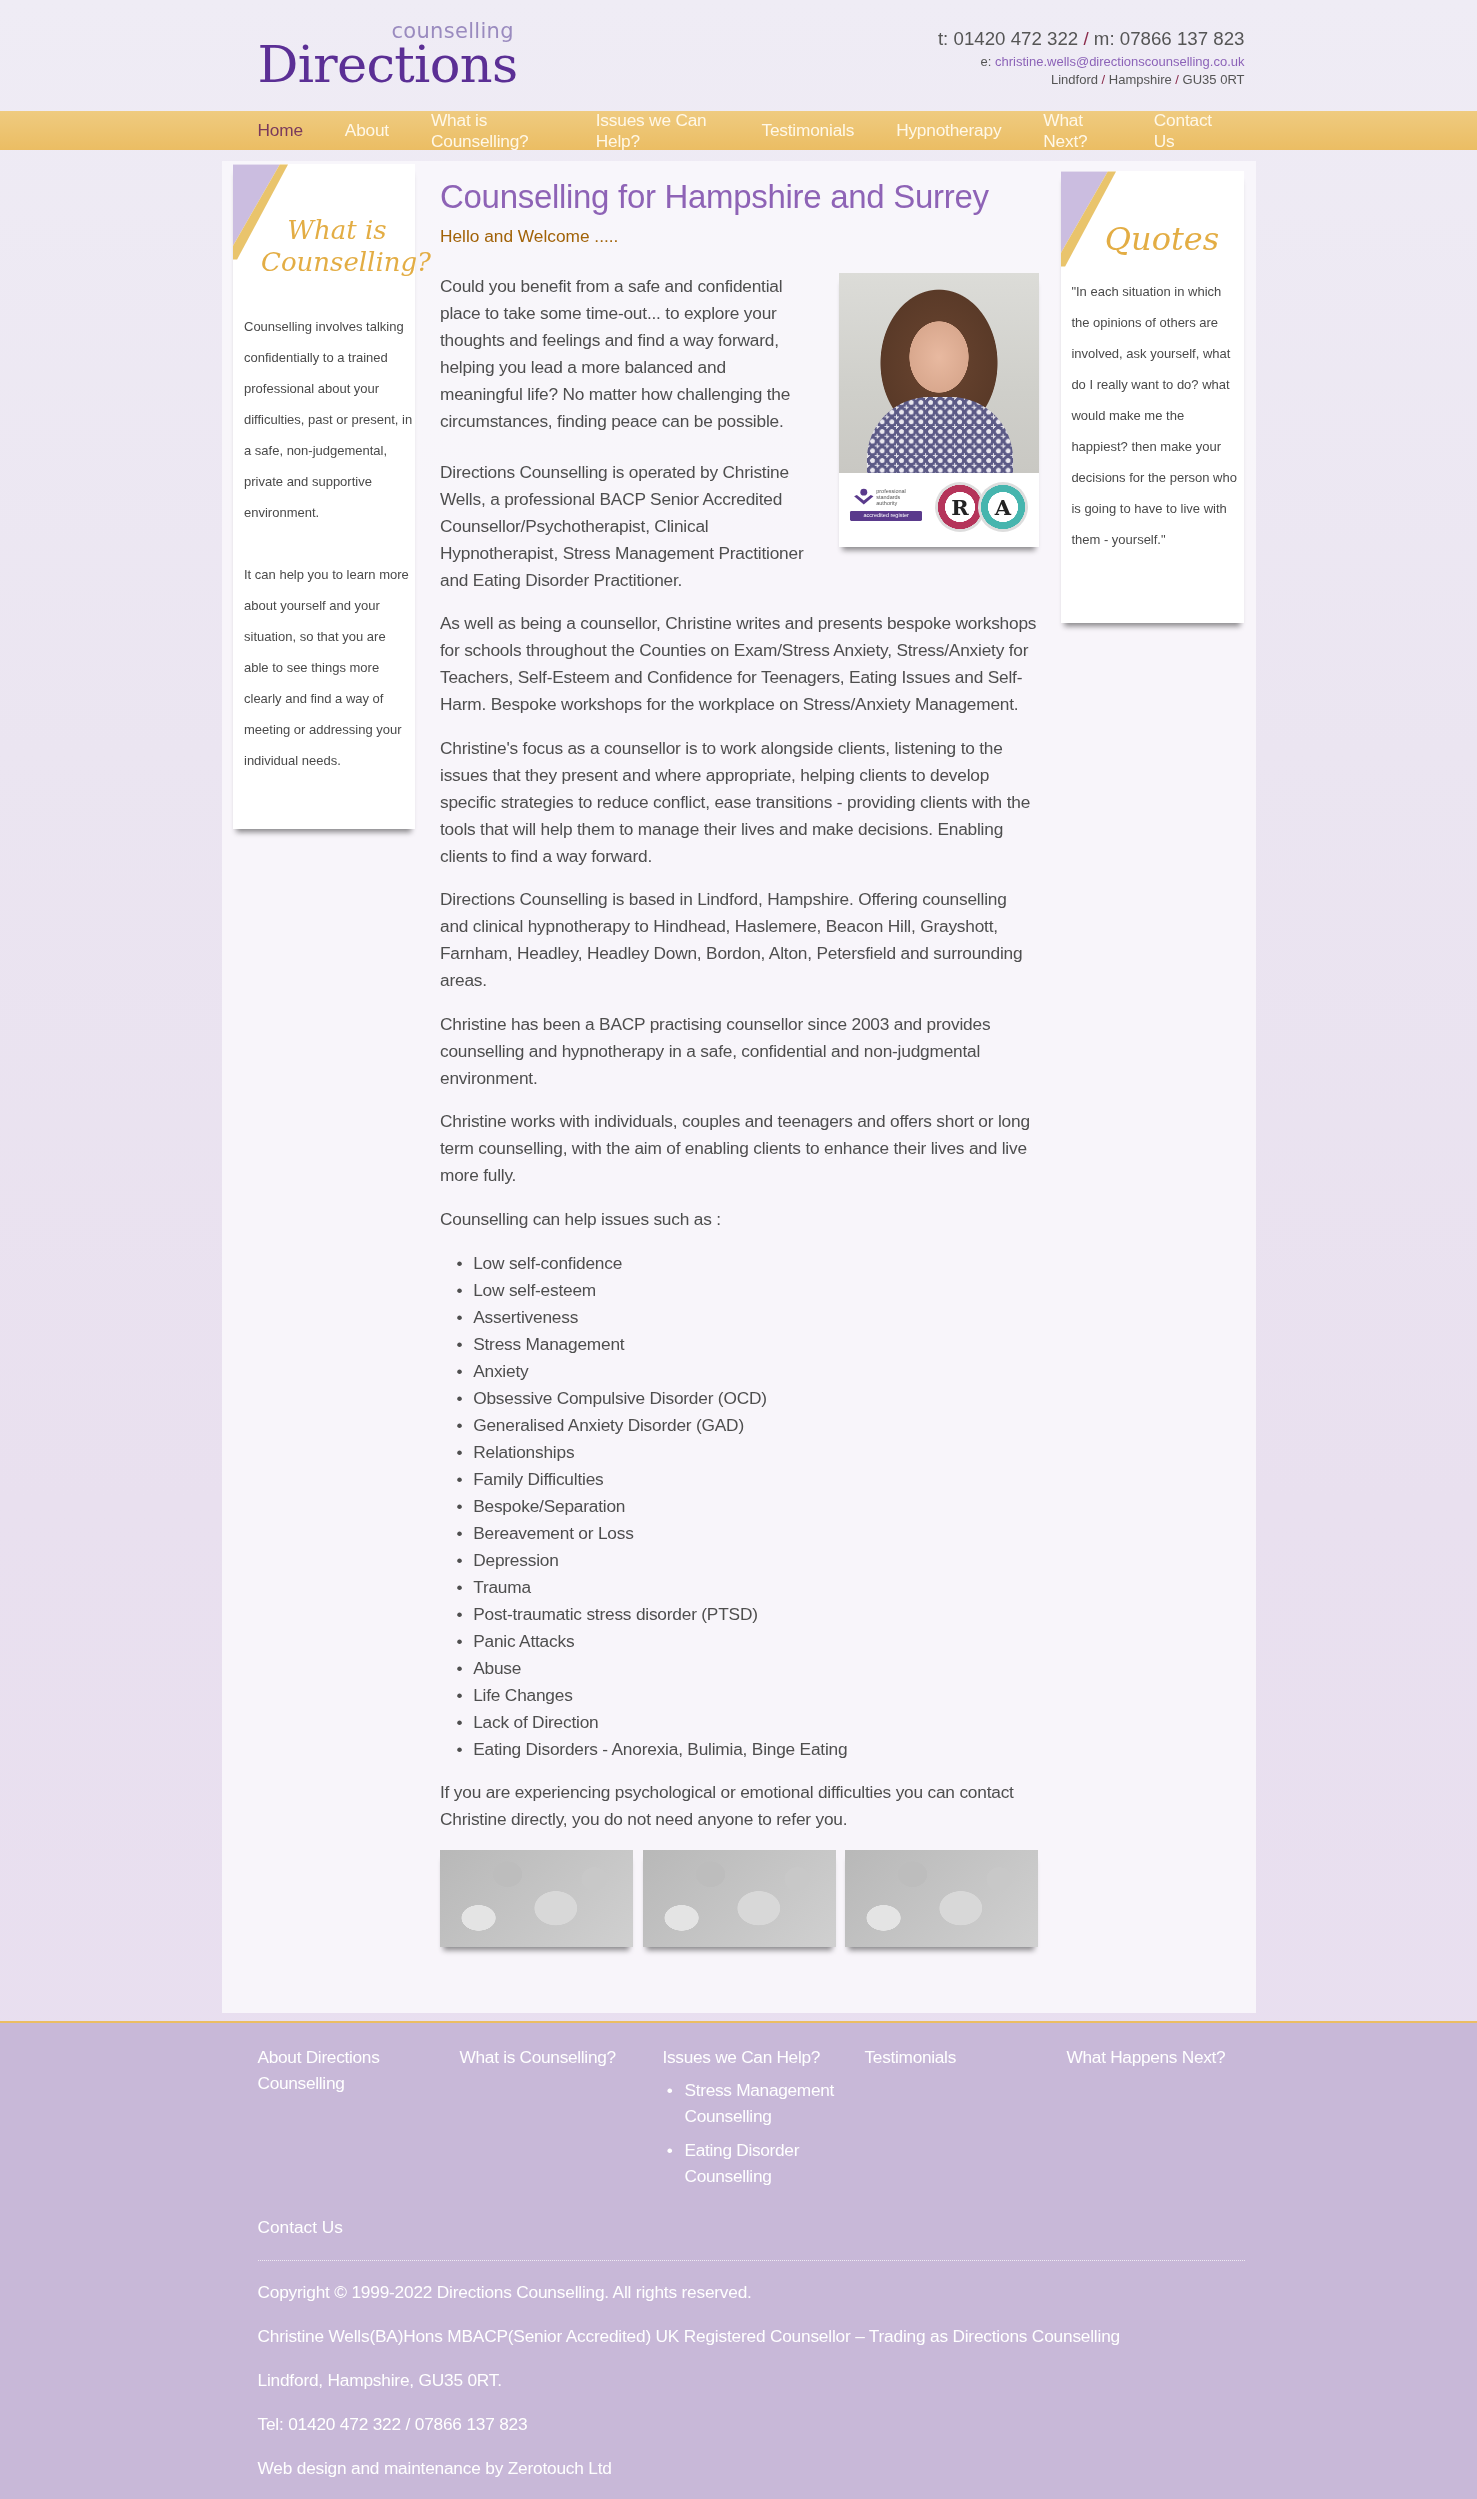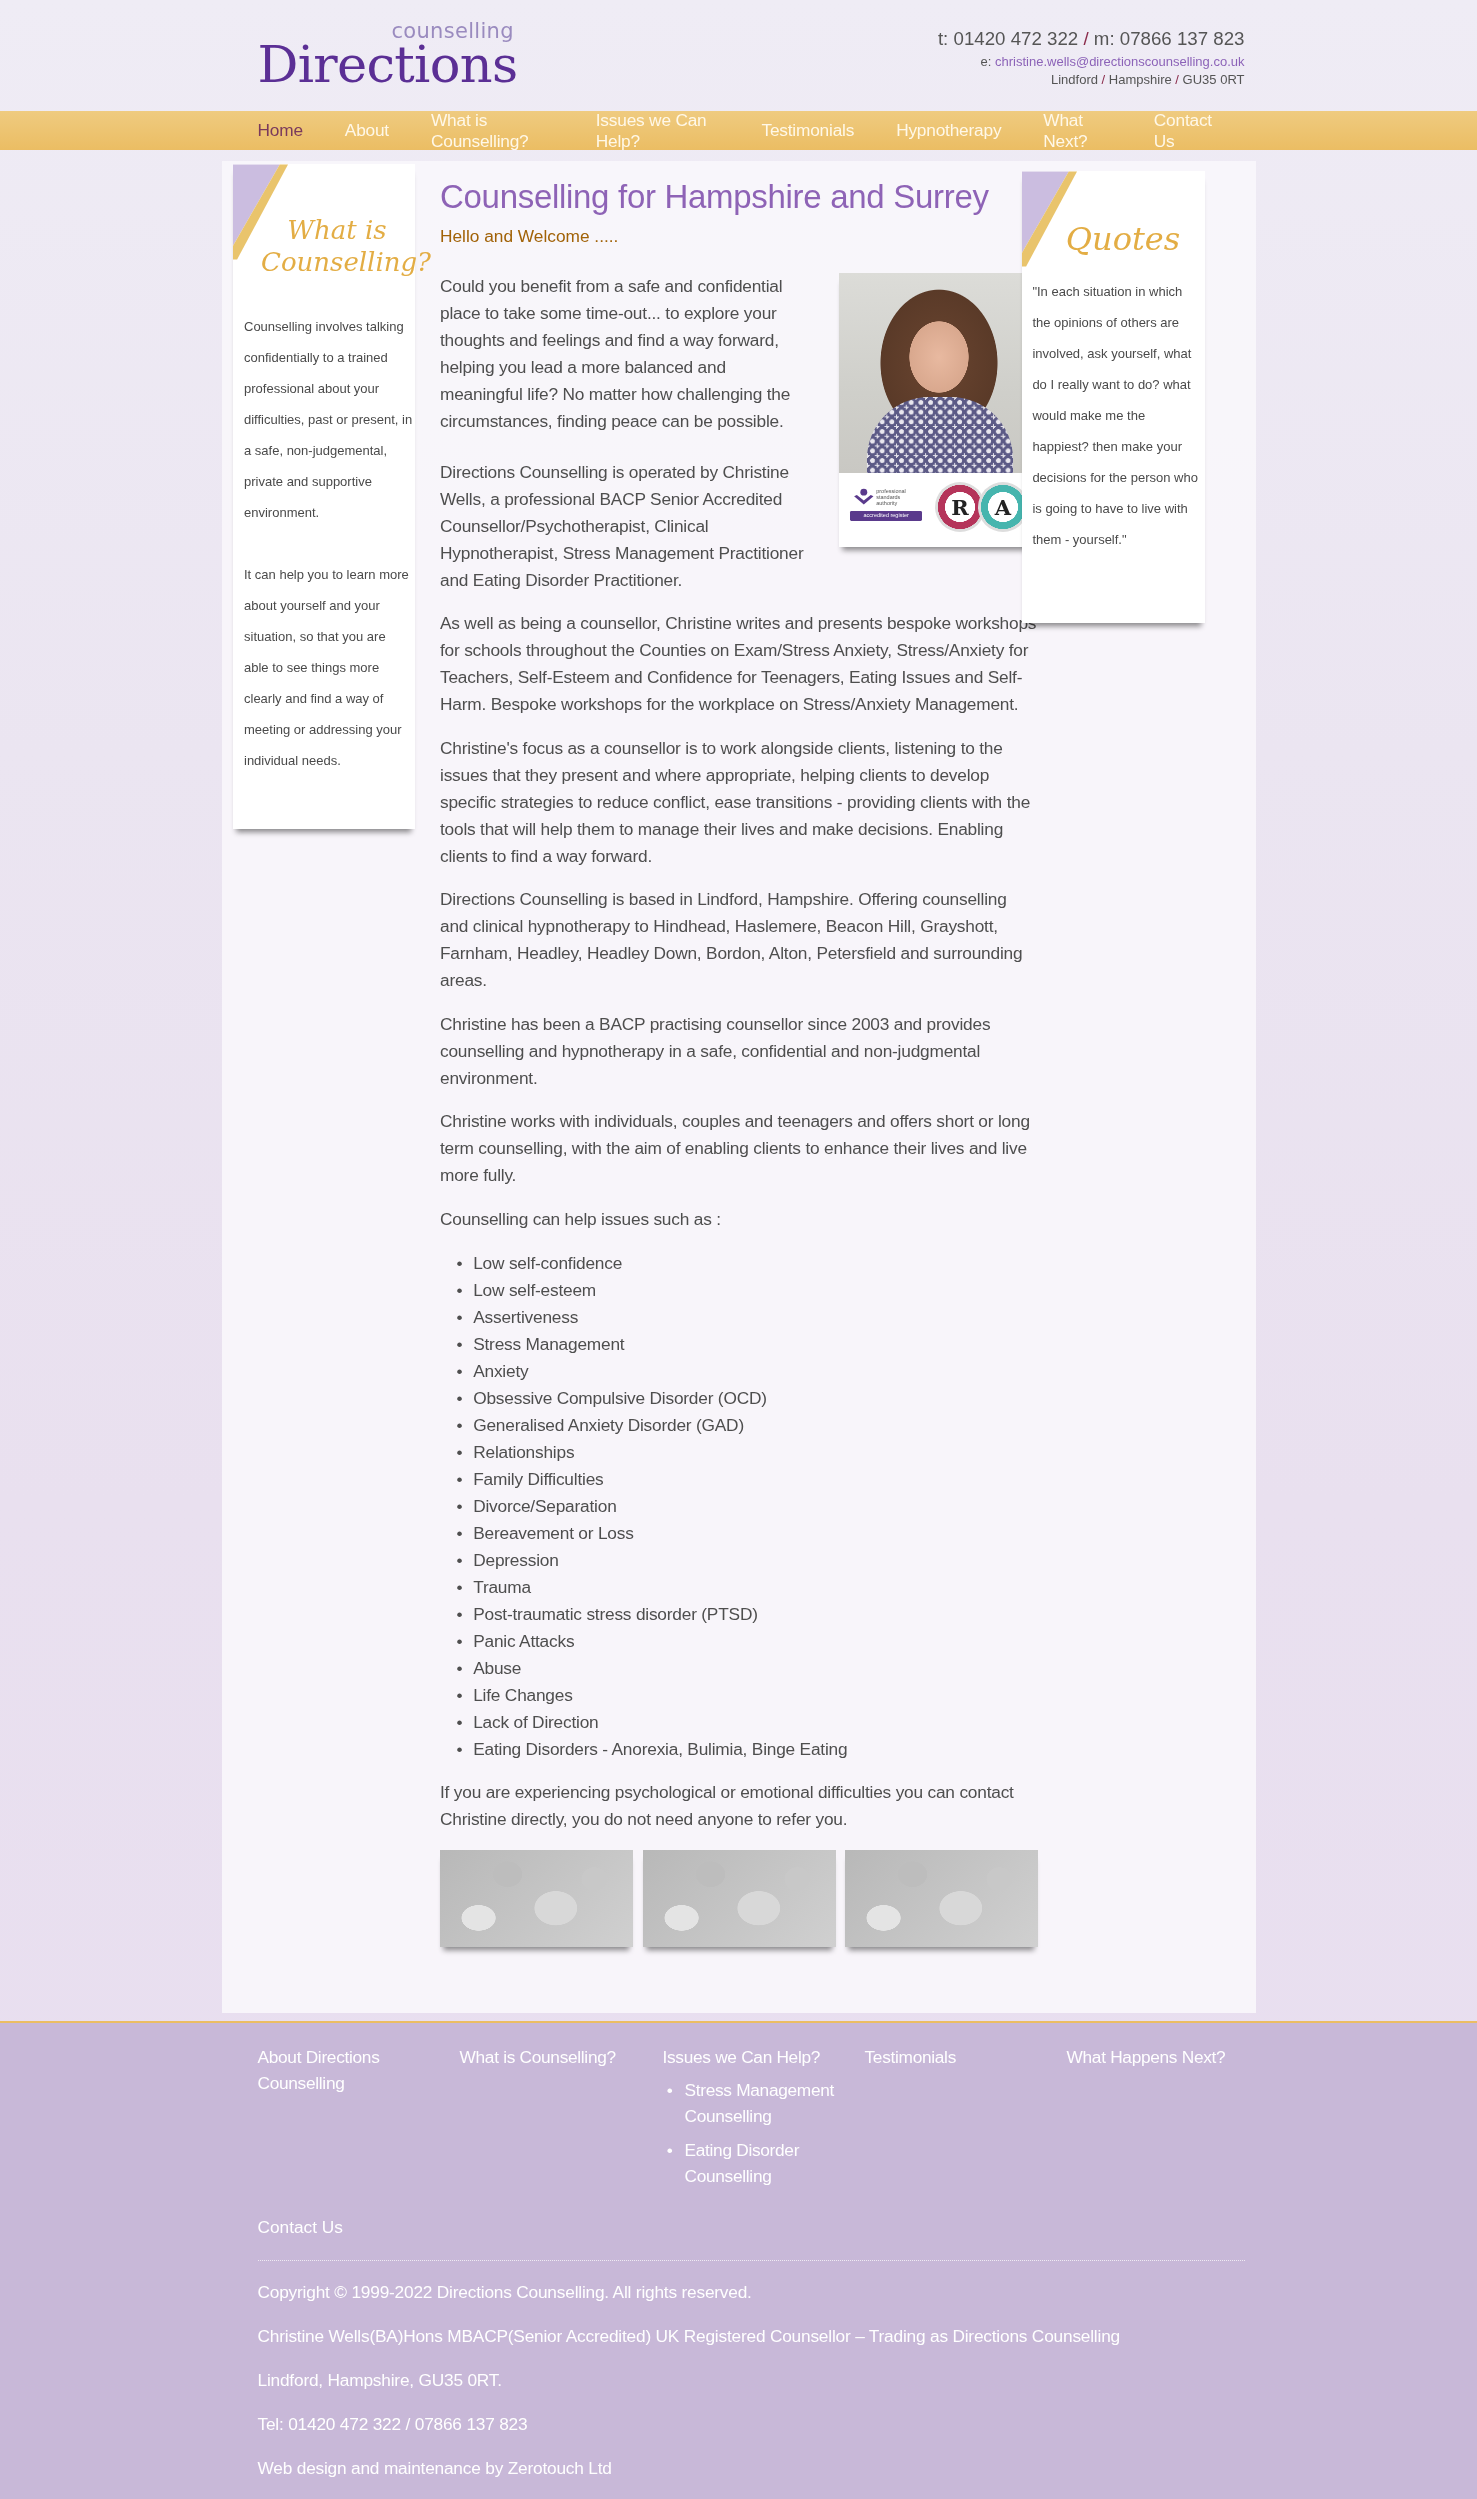--- a/index.html
+++ b/index.html
@@ -60,21 +60,21 @@
   }
   .sidebox .corner svg { display: block; }
   .sidebox .script-title {
     font-family: "DejaVu Serif", serif; font-style: italic; color: #e3ad44; text-align: center;
   }
   .left-box { left: 11px; top: 3px; width: 182px; height: 665px; }
   .left-box .script-title { position: absolute; left: 28px; top: 50px; width: 152px; font-size: 26px; line-height: 32px; }
   .left-box .body { position: absolute; left: 11px; top: 147px; width: 169px; font-size: 13px; line-height: 31px; color: #4a4a4a; }
   .left-box .body p { margin-bottom: 30.5px; }
 
-  .right-box { left: 800px; top: 10.4px; width: 183px; height: 452px; }
+  .right-box { left: 839px; top: 10.4px; width: 183px; height: 452px; }
   .right-box .script-title { position: absolute; left: 28px; top: 49px; width: 146px; font-size: 32px; }
   .right-box .body { position: absolute; left: 10.4px; top: 105px; width: 170px; font-size: 13px; line-height: 31px; color: #4a4a4a; }
 
   
   .content { position: absolute; left: 218px; top: 14px; width: 599px; }
   .content h1 { font-weight: normal; font-size: 33px; color: #8e63b6; letter-spacing: -0.3px; line-height: 43px; }
   .content h2 { font-weight: normal; font-size: 17.3px; color: #a16207; margin-top: 5.5px; line-height: 25px; }
   .content .intro-wrap { position: relative; margin-top: 11px; }
   .content p { font-size: 17.3px; line-height: 27px; color: #4e4e4e; margin-bottom: 16.6px; letter-spacing: -0.2px; }
   .content p.narrow { width: 367px; margin-top: 24px; }
@@ -244,21 +244,21 @@
     <ul class="issues-list">
       <li>Low self-confidence</li>
       <li>Low self-esteem</li>
       <li>Assertiveness</li>
       <li>Stress Management</li>
       <li>Anxiety</li>
       <li>Obsessive Compulsive Disorder (OCD)</li>
       <li>Generalised Anxiety Disorder (GAD)</li>
       <li>Relationships</li>
       <li>Family Difficulties</li>
-      <li>Divorce/Separation</li>
+      <li>Bespoke/Separation</li>
       <li>Bereavement or Loss</li>
       <li>Depression</li>
       <li>Trauma</li>
       <li>Post-traumatic stress disorder (PTSD)</li>
       <li>Panic Attacks</li>
       <li>Abuse</li>
       <li>Life Changes</li>
       <li>Lack of Direction</li>
       <li>Eating Disorders - Anorexia, Bulimia, Binge Eating</li>
     </ul>

